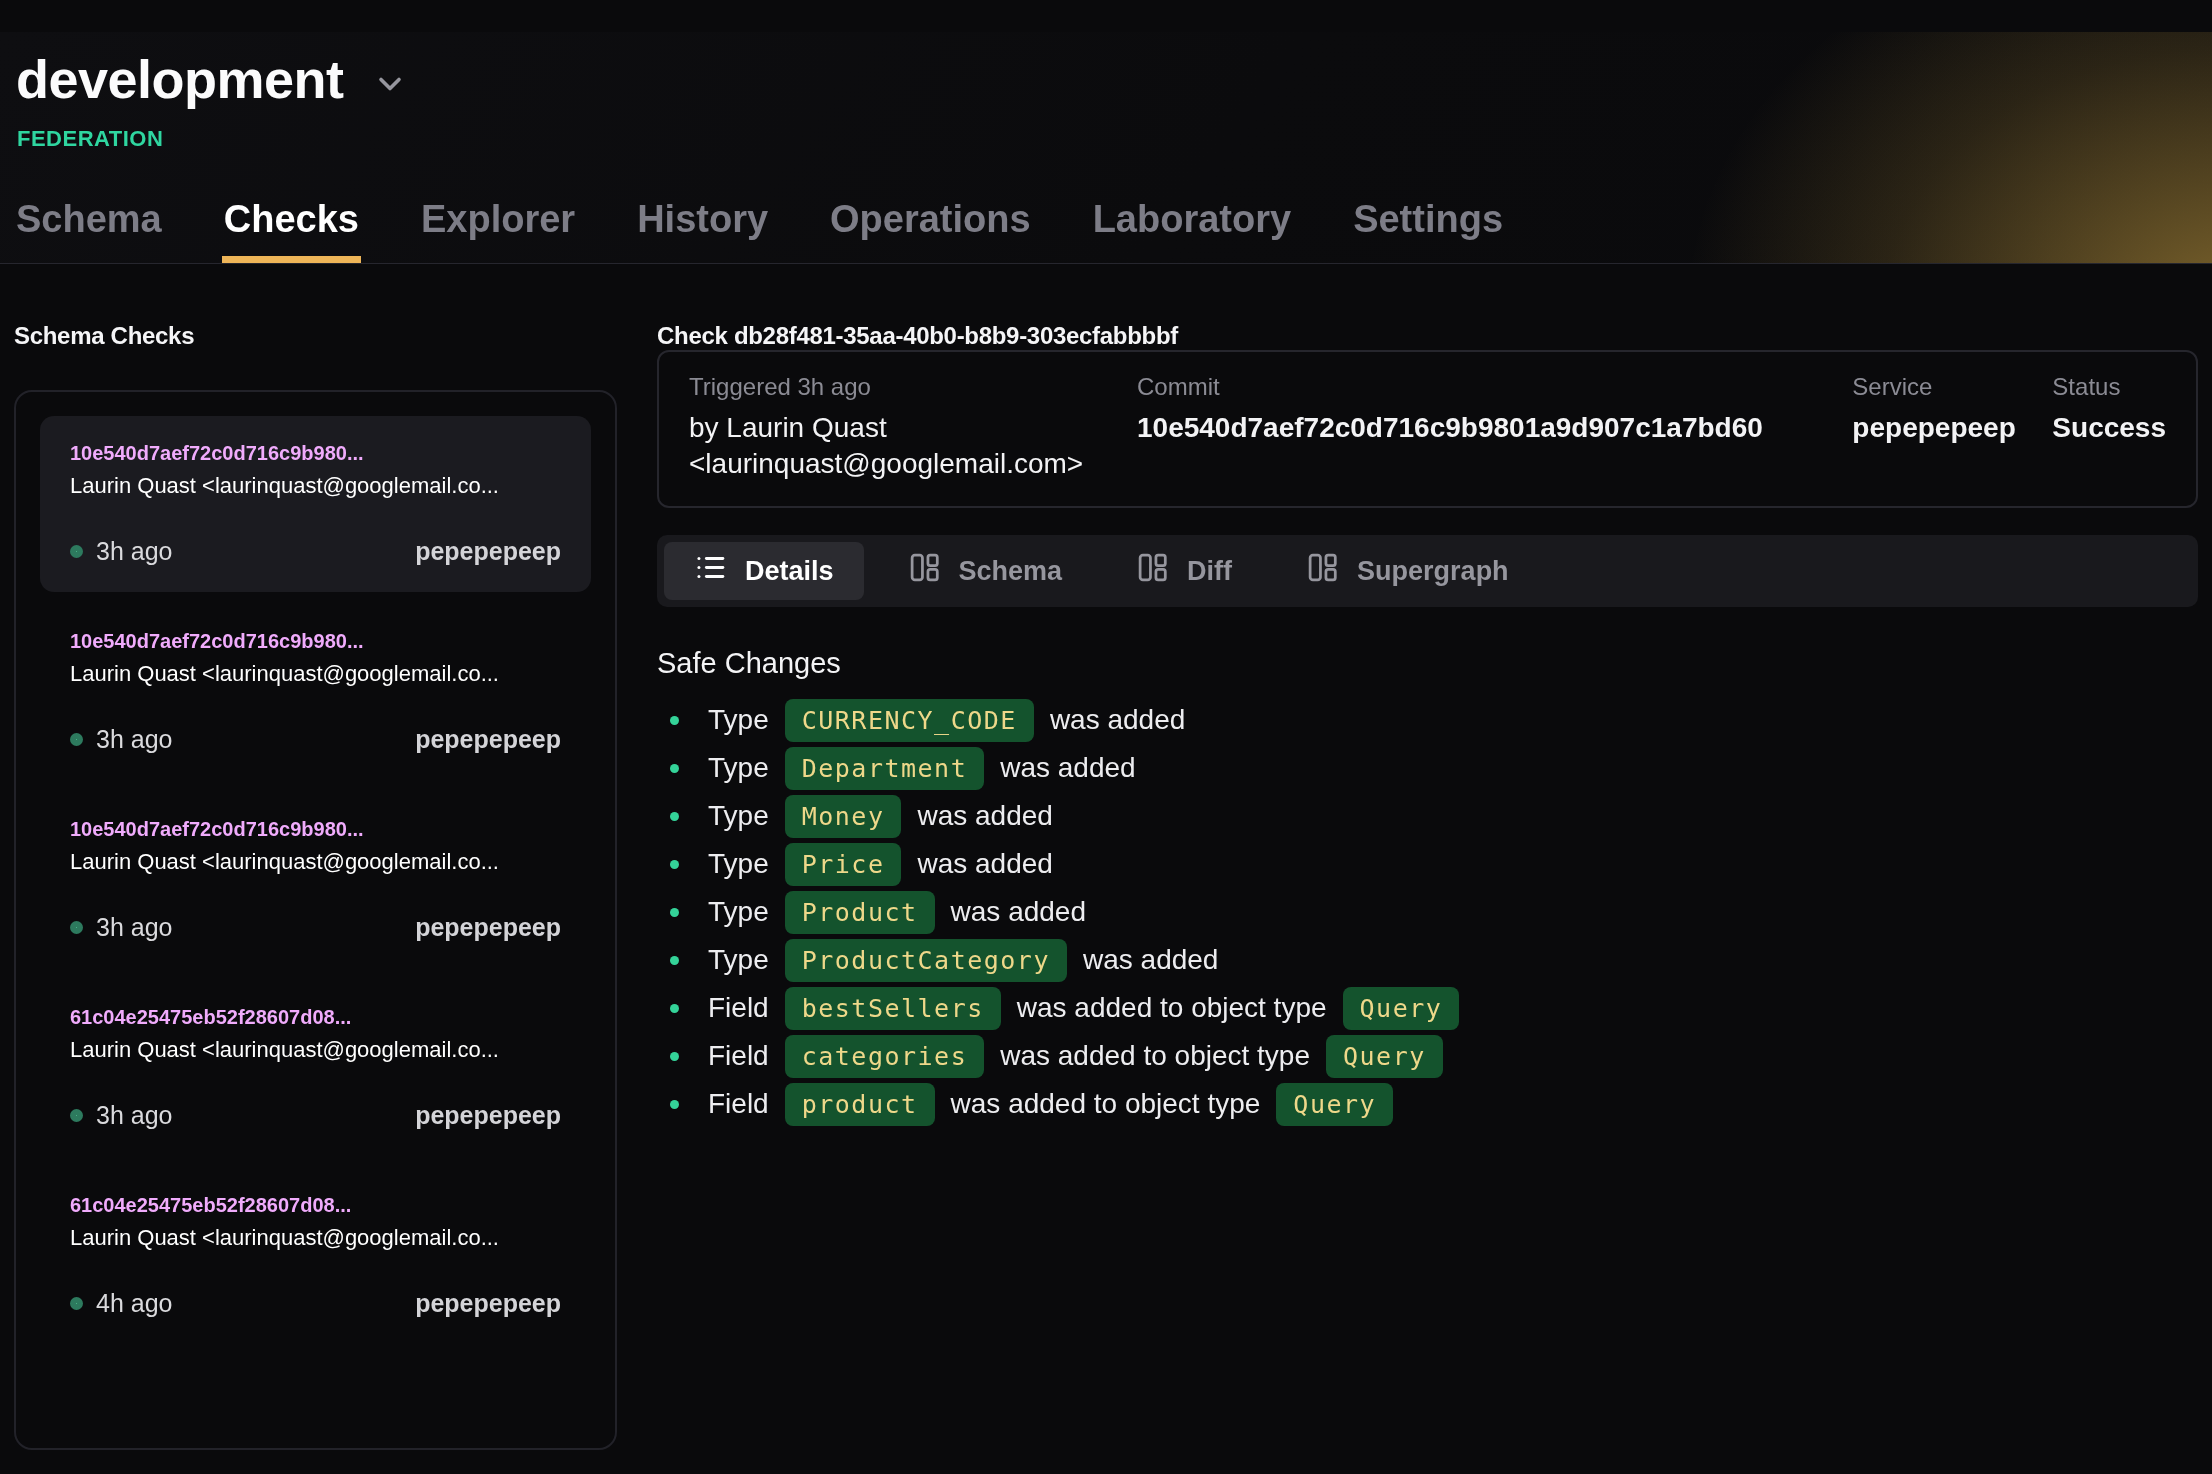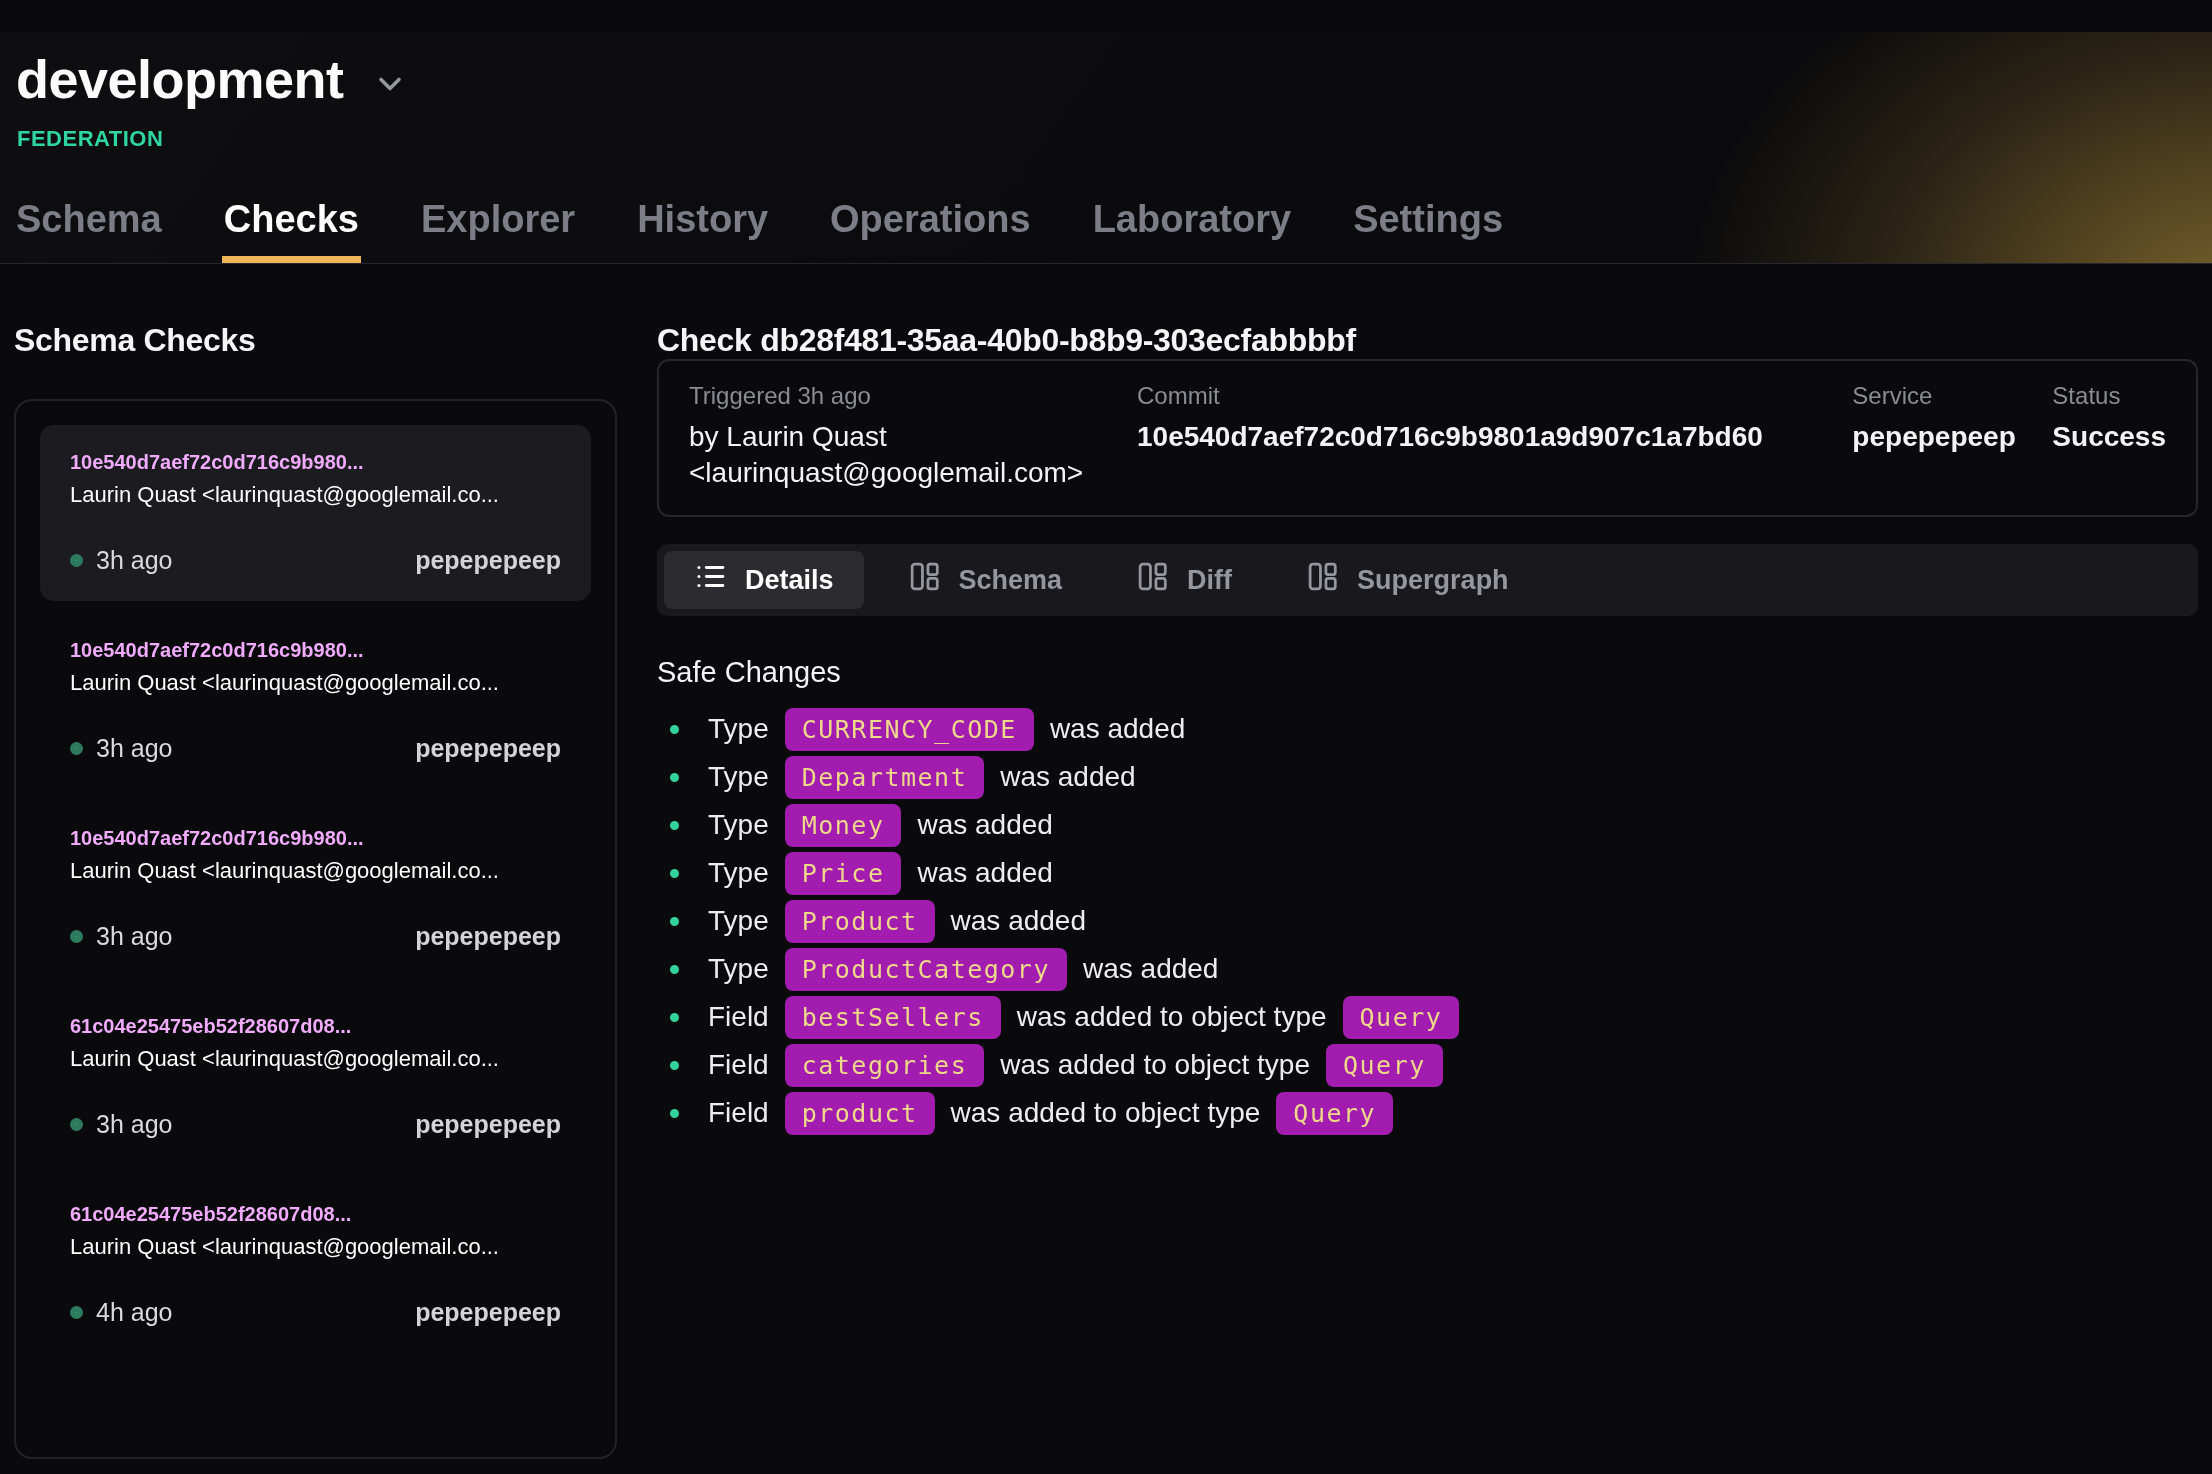--- a/index.html
+++ b/index.html
@@ -23,21 +23,21 @@
   .project-row { display:flex; align-items:center; padding:16px 0 0 16px; }
   .project-name { font-size:54px; font-weight:700; letter-spacing:-0.5px; color:#fbfbfc; }
   .project-caret { color:#96969e; margin-left:28px; margin-top:14px; cursor:pointer; }
   .project-type { margin:16px 0 0 17px; font-size:22px; font-weight:700; letter-spacing:0.5px; color:#2fd6a0; }
   .tabs { position:absolute; left:14px; bottom:0; display:flex; gap:58px; }
   .tab { font-size:38px; font-weight:600; color:#7d7d87; padding:0 2px 22px 2px; cursor:pointer; }
   .tab.active { color:#ffffff; border-bottom:7px solid #eeb558; padding-bottom:15px; }
 
   
   .content { display:flex; padding:0 14px; align-items:flex-start; }
-  h2.section-title { margin-top:58px; font-size:32px; font-weight:700; color:#f5f5f7; letter-spacing:-0.3px; }
+  h2.section-title { margin-top:58px; font-size:24px; font-weight:700; color:#f5f5f7; letter-spacing:-0.3px; }
 
   
   .sidebar { width:603px; flex:none; }
   .checks-panel {
     margin-top:40px; border:2px solid #222229; border-radius:18px;
     padding:24px; height:1060px; overflow:hidden;
   }
   .check-item { padding:26px 30px; border-radius:14px; margin-bottom:12px; cursor:pointer; }
   .check-item.selected { background:#1b1b20; }
   .ci-title { font-size:20px; font-weight:700; color:#f0abfc; white-space:nowrap; overflow:hidden; }
@@ -74,21 +74,21 @@
   }
   .view-tab.active { background:#2b2b30; color:#ffffff; }
   .view-tab svg { flex:none; }
 
   .changes-title { margin-top:40px; font-size:29px; font-weight:500; color:#f4f4f6; }
   .changes-list { margin-top:16px; list-style:none; }
   .change-item { display:flex; align-items:center; min-height:48px; }
   .bullet { width:9px; height:9px; border-radius:50%; background:#34d399; margin:0 29px 0 13px; flex:none; }
   .ch-text { font-size:28px; color:#ededf0; }
   .code-chip {
-    background:#a21caf; color:#eed88a; border-radius:8px;
+    background:#14532d; color:#eed88a; border-radius:8px;
     padding:7px 17px; margin:0 16px;
     font-family:"DejaVu Sans Mono","Liberation Mono",monospace;
     font-size:25px; letter-spacing:1.5px; white-space:nowrap;
   }
   .code-chip.second { margin-right:0; }
 </style>
 </head>
 <body>
 
 <div class="header">

